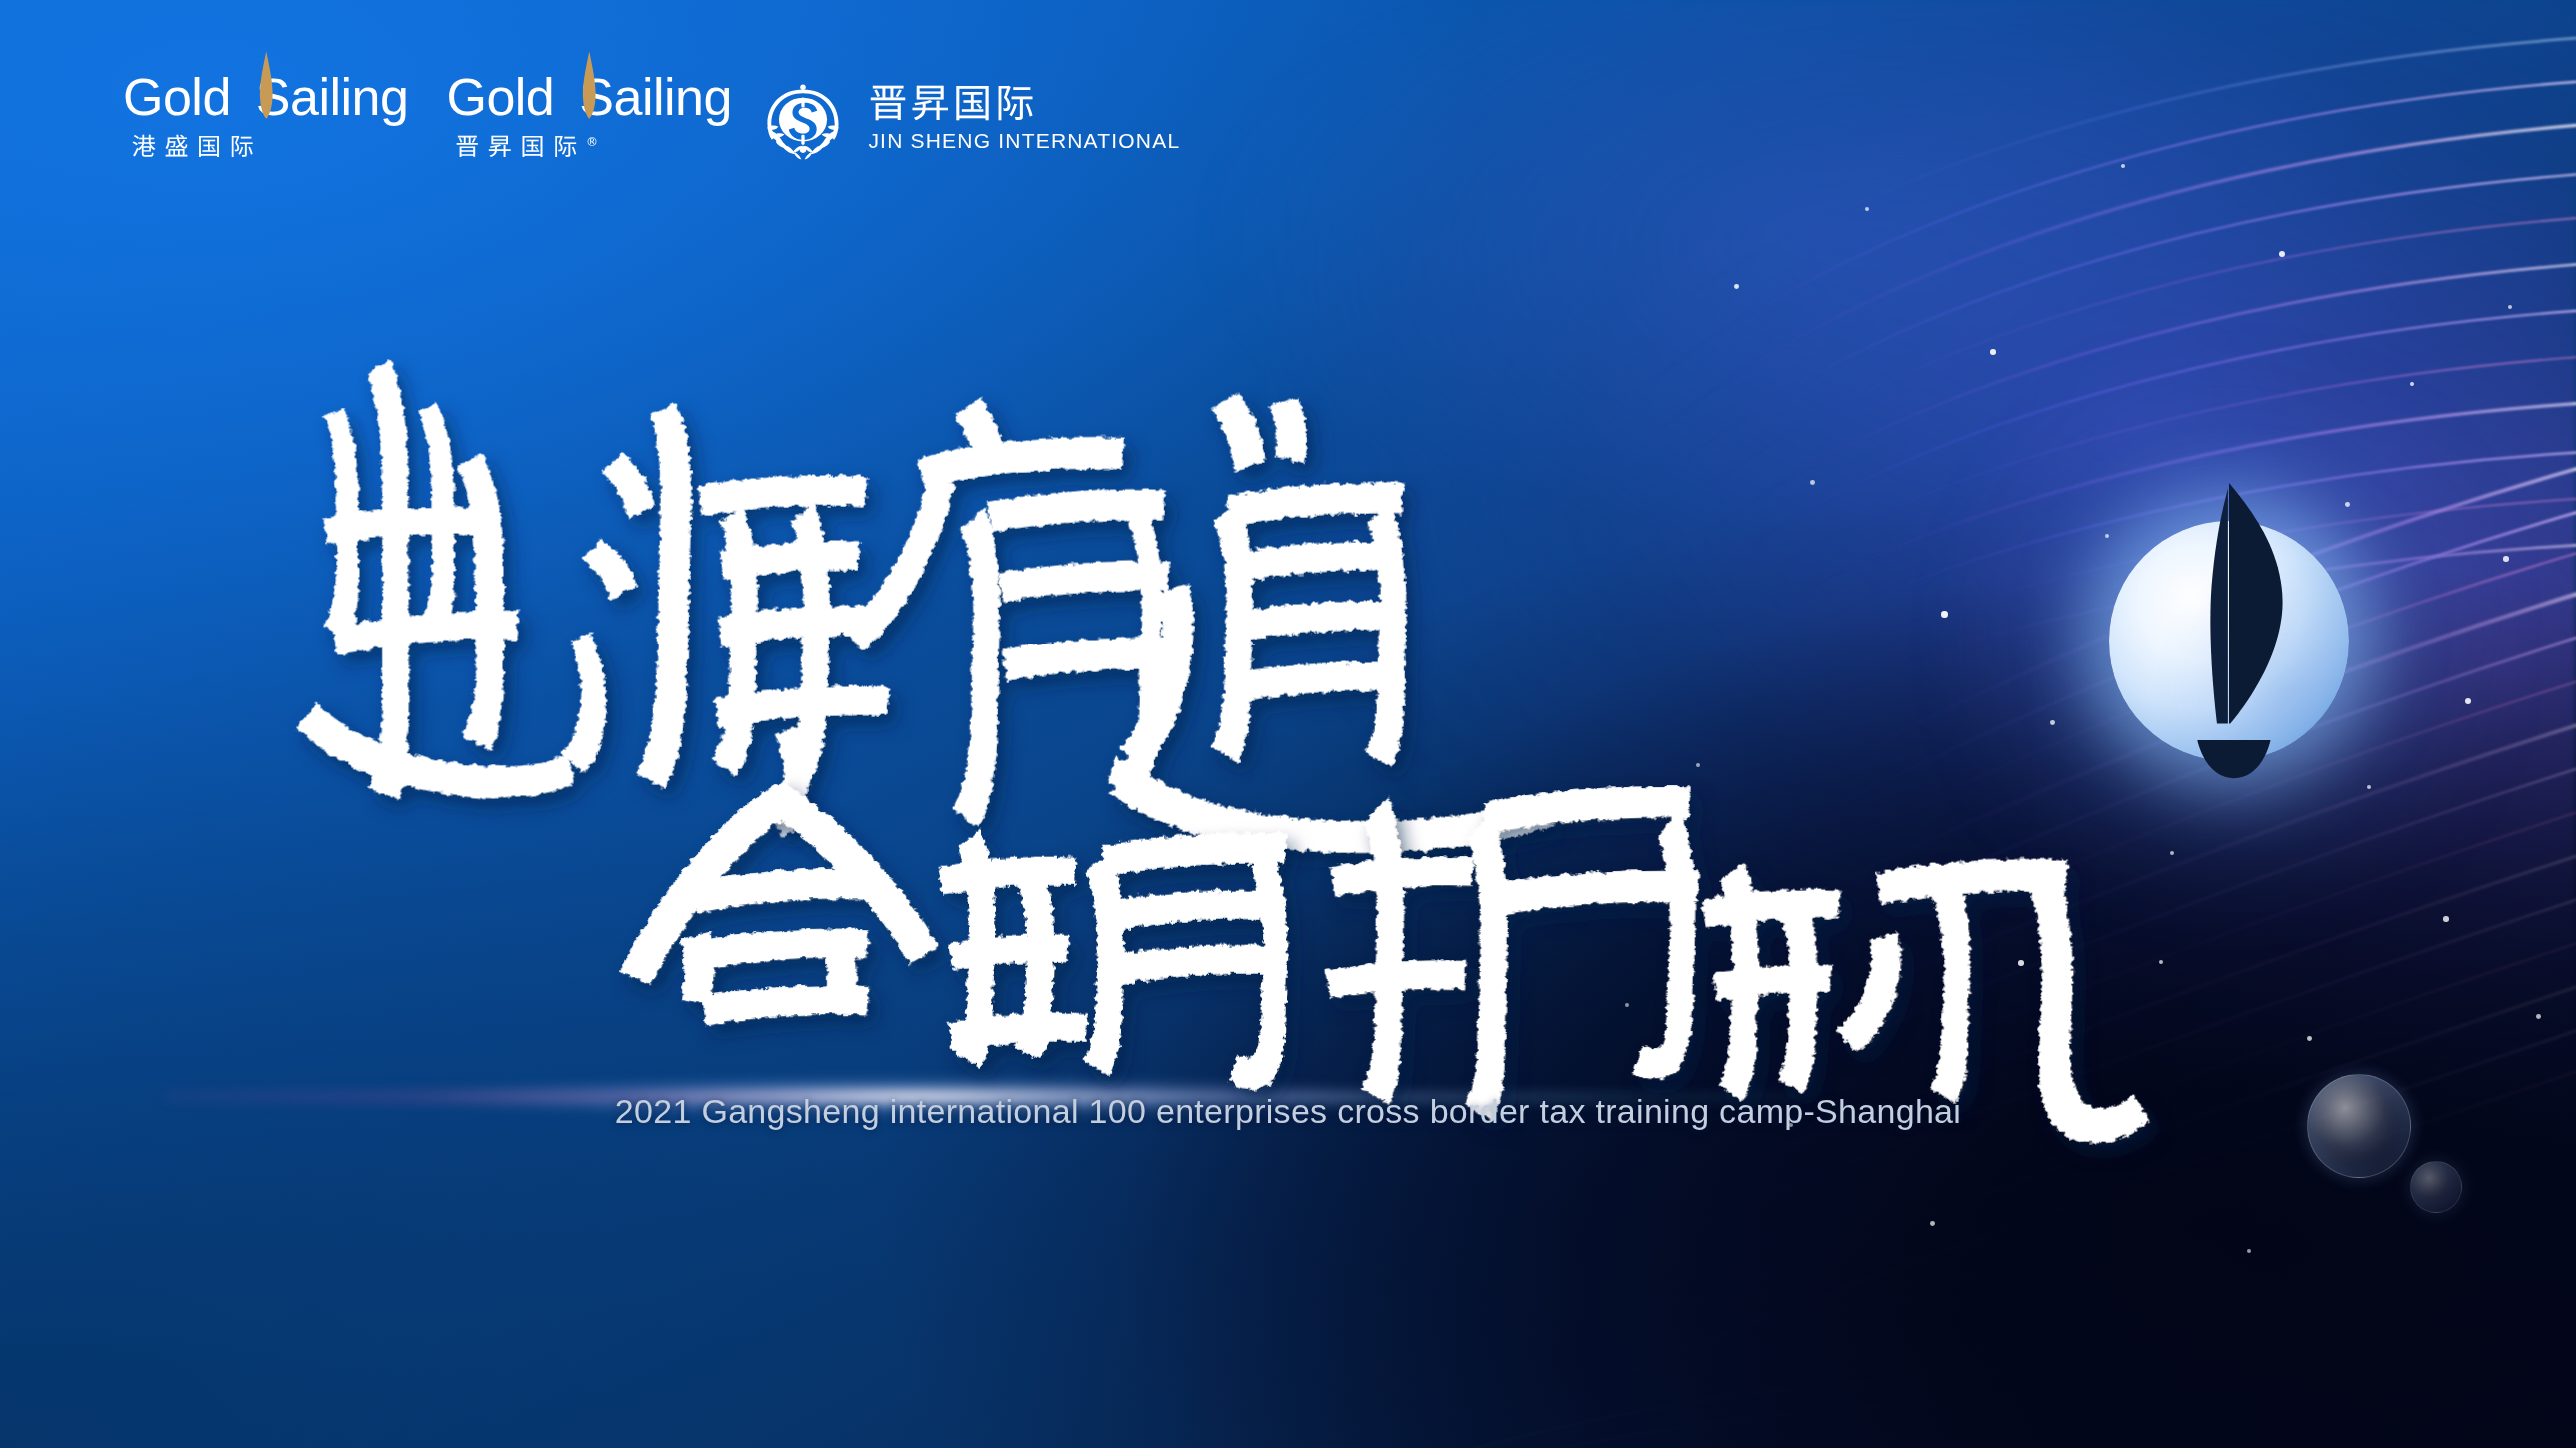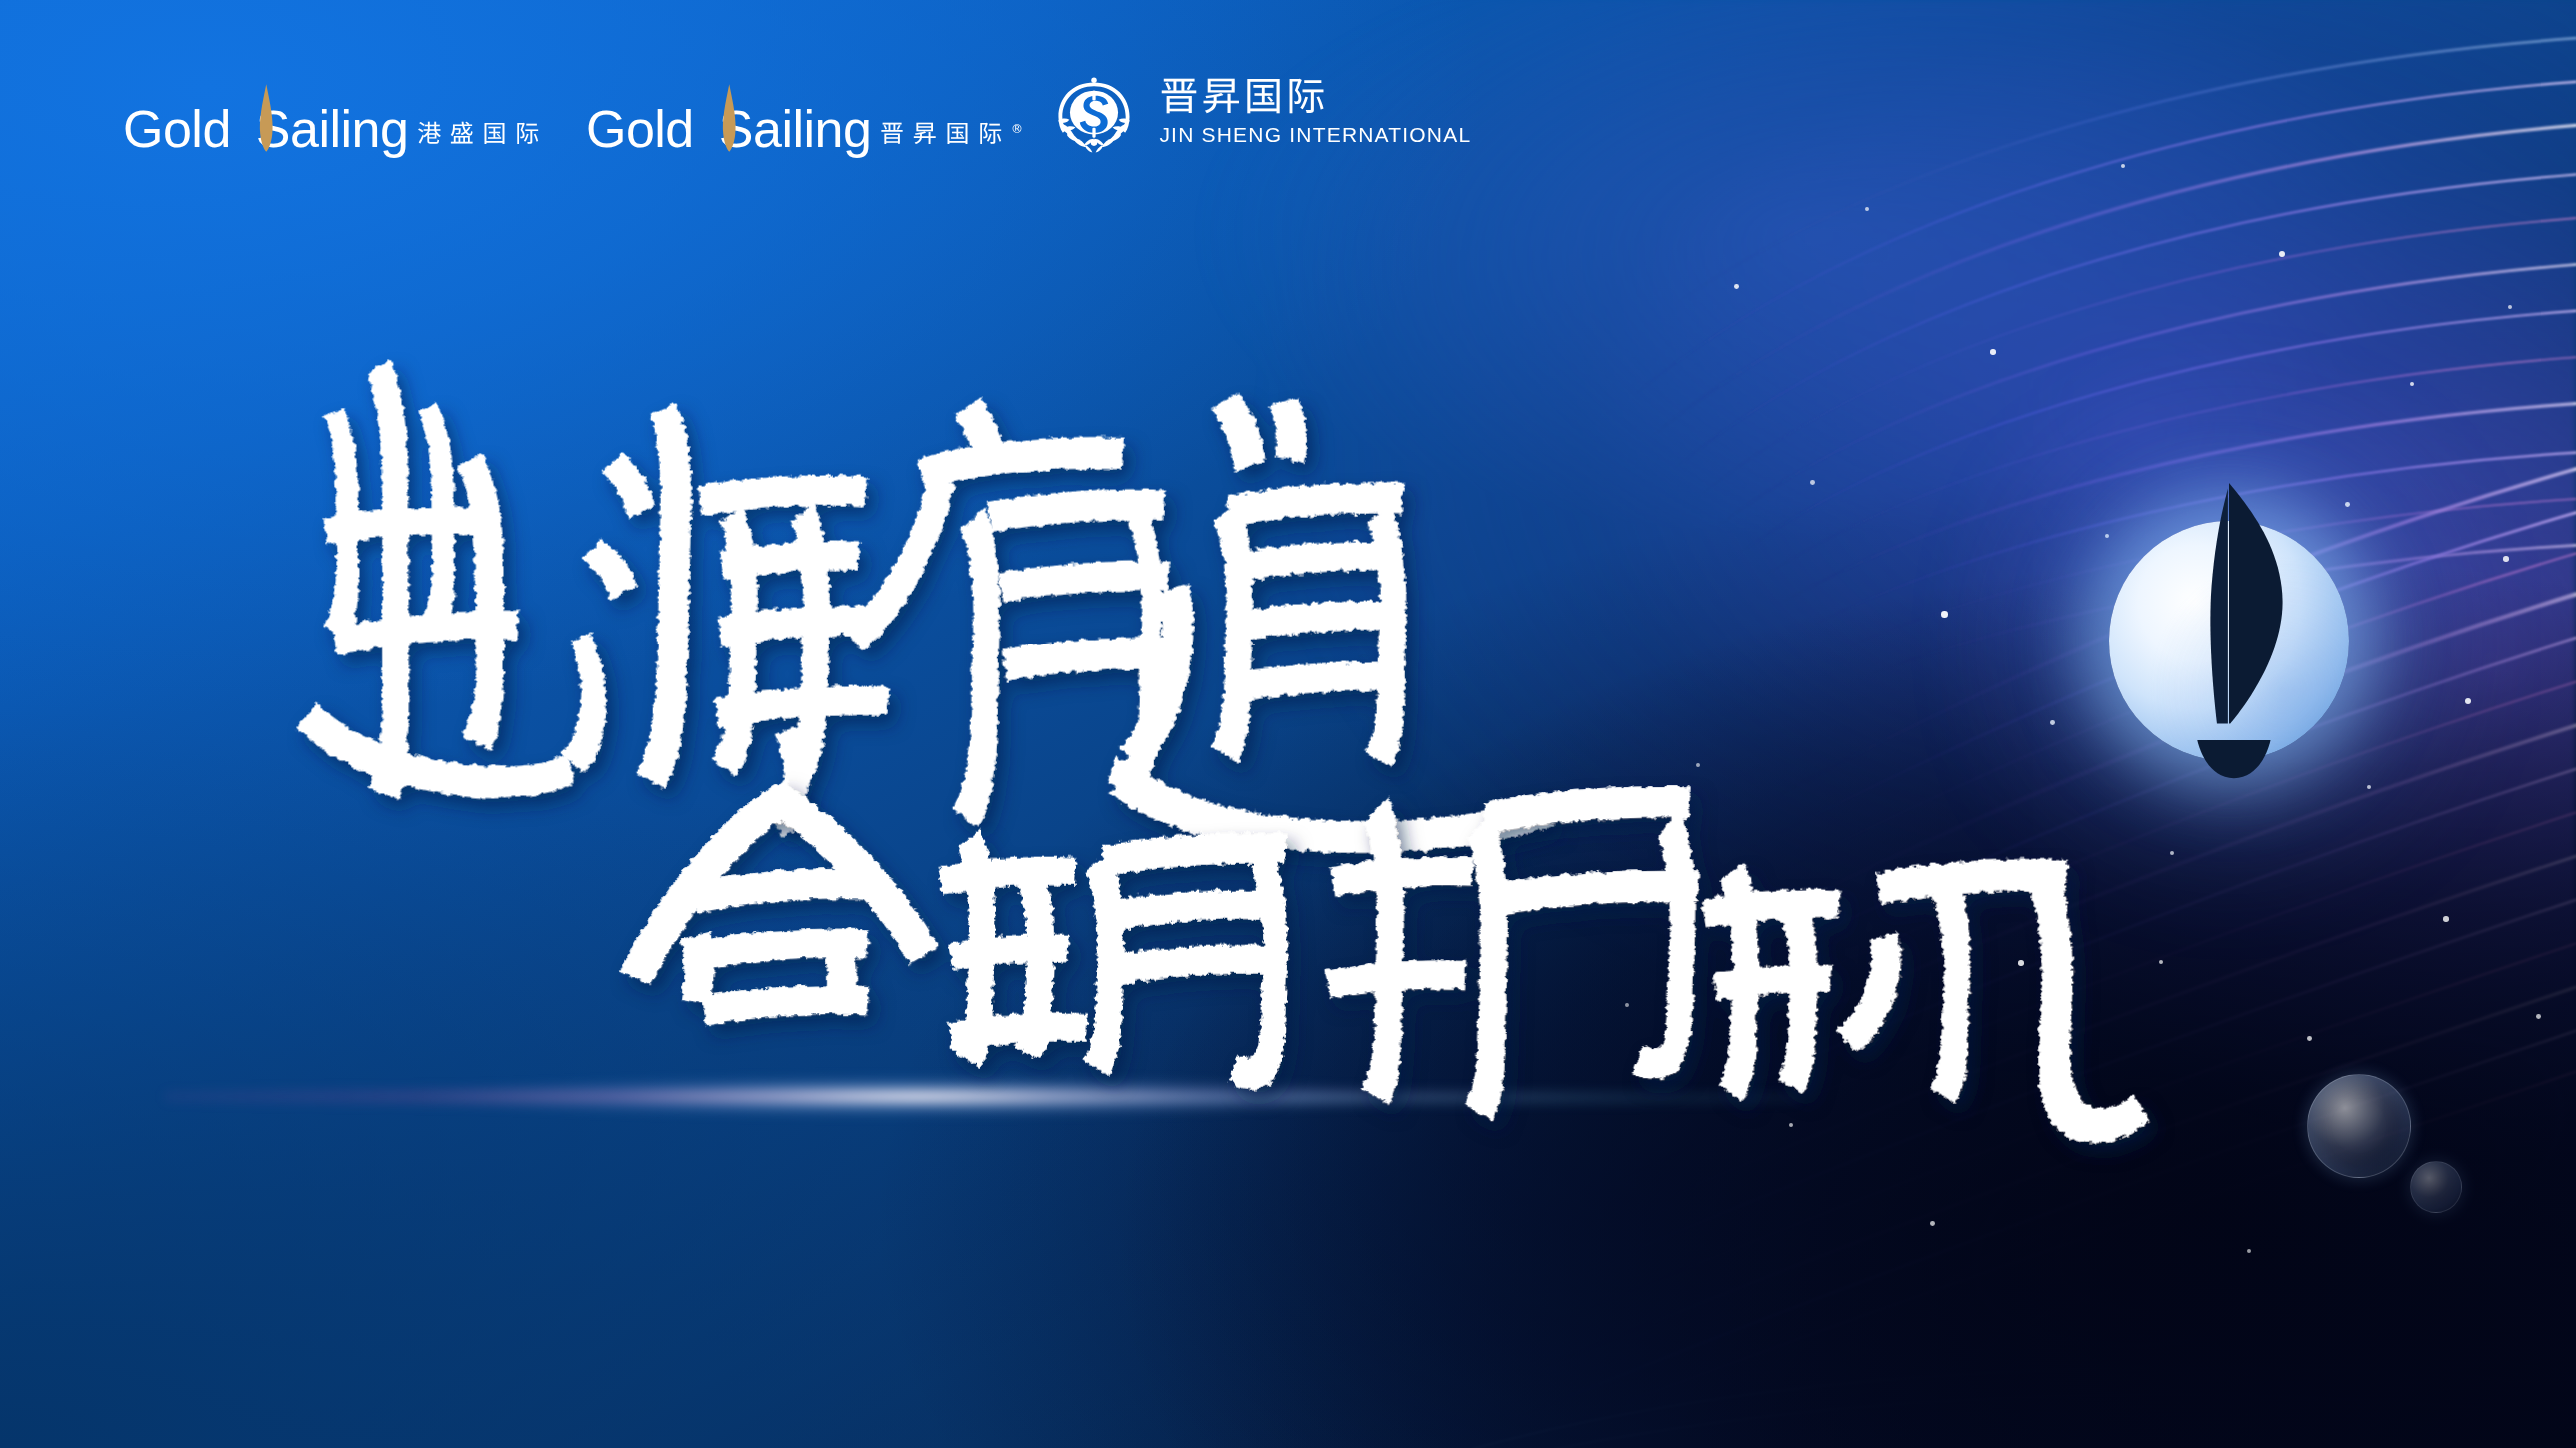--- a/index.html
+++ b/index.html
@@ -74,21 +74,21 @@
       radial-gradient(ellipse 74% 26% at 40% 50%, rgba(255,110,170,0.40) 0%, rgba(200,90,180,0.14) 40%, rgba(120,90,200,0) 70%),
       radial-gradient(ellipse 62% 20% at 66% 52%, rgba(110,230,240,0.30) 0%, rgba(90,190,230,0.10) 45%, rgba(0,0,0,0) 75%);
     filter:blur(5.5px);
   }
 
   
   #logo-bar{
     position:absolute;left:123px;top:71px;
     display:flex;align-items:flex-end;gap:0px;
   }
-  .logo-block{position:relative;display:flex;flex-direction:row;align-items:center;}
+  .logo-block{position:relative;display:flex;flex-direction:column;}
   .logo-word{
     position:relative;display:flex;align-items:baseline;
     color:#ffffff;font-size:52px;font-weight:400;letter-spacing:-0.5px;line-height:1;
     white-space:nowrap;
   }
   .logo-word .w1{margin-right:25px;}
   .sail-glyph{
     position:absolute;left:0;right:0;margin:auto;
     width:18.5px;height:68px;top:-19.6px;
     pointer-events:none;
@@ -466,15 +466,16 @@
           <path d="M3040,1010 C3150,990 3280,982 3392,986 L3388,1044 C3278,1040 3154,1048 3048,1068 Z"></path>
           <path d="M3080,1120 C3090,1164 3086,1208 3070,1250 C3054,1290 3032,1320 3004,1340 L2966,1298 C2990,1282 3008,1258 3020,1226 C3032,1194 3034,1162 3028,1134 Z"></path>
           <path d="M3190,1010 C3208,1064 3214,1130 3212,1208 L3208,1330 C3206,1382 3198,1414 3184,1432 L3138,1406 C3150,1388 3158,1356 3160,1308 L3164,1218 C3166,1154 3158,1098 3142,1054 Z"></path>
           <path d="M3370,1000 C3392,1058 3402,1132 3400,1218 L3396,1330 C3394,1396 3406,1432 3442,1440 C3466,1446 3490,1438 3514,1418 L3540,1466 C3502,1498 3460,1512 3418,1504 C3356,1492 3334,1436 3338,1332 L3344,1222 C3346,1148 3338,1086 3322,1042 Z"></path>
         </g>
       </g>
     </svg>
   </div>
 
 
+  <div id="subtitle-en">2021 Gangsheng international 100 enterprises cross border tax training camp-Shanghai</div>
 
 </div>
 
 
 </body></html>

